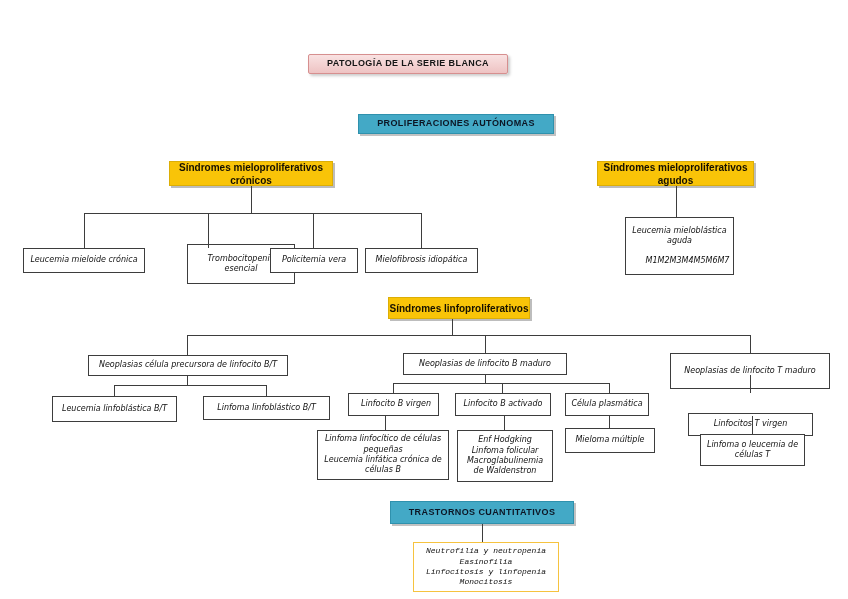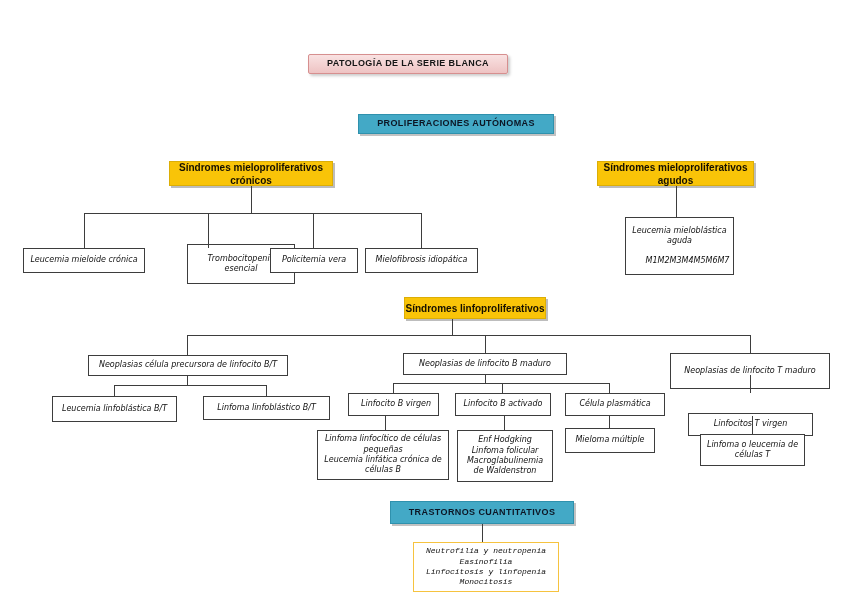--- a/index.html
+++ b/index.html
@@ -99,21 +99,21 @@
   </div>
   <div class="box white" style="left:365px;top:248px;width:113px;height:25px;">
     <span>Mielofibrosis idiopática</span>
   </div>
 
   <div class="box white" style="left:625px;top:217px;width:109px;height:58px;">
     <div class="p">Leucemia mieloblástica aguda</div>
     <div class="p gap">M1M2M3M4M5M6M7</div>
   </div>
 
-  <div class="box yellow" style="left:404px;top:297px;width:142px;height:22px;">
+  <div class="box yellow" style="left:388px;top:297px;width:142px;height:22px;">
     <span>Síndromes linfoproliferativos</span>
   </div>
 
   <div class="box white" style="left:88px;top:355px;width:200px;height:21px;">
     <span>Neoplasias célula precursora de linfocito B/T</span>
   </div>
   <div class="box white" style="left:403px;top:353px;width:164px;height:22px;">
     <span>Neoplasias de linfocito B maduro</span>
   </div>
   <div class="box white" style="left:670px;top:353px;width:160px;height:36px;">
@@ -126,21 +126,21 @@
   <div class="box white" style="left:203px;top:396px;width:127px;height:24px;">
     <span>Linfoma linfoblástico B/T</span>
   </div>
 
   <div class="box white" style="left:348px;top:393px;width:91px;height:23px;padding-left:8px;">
     <span>Linfocito B virgen</span>
   </div>
   <div class="box white" style="left:455px;top:393px;width:96px;height:23px;">
     <span>Linfocito B activado</span>
   </div>
-  <div class="box white" style="left:565px;top:393px;width:100px;height:23px;">
+  <div class="box white" style="left:565px;top:393px;width:84px;height:23px;">
     <span>Célula plasmática</span>
   </div>
 
   <div class="box white" style="left:317px;top:430px;width:132px;height:50px;">
     <div class="p">Linfoma linfocítico de células pequeñas</div>
     <div class="p">Leucemia linfática crónica de células B</div>
   </div>
   <div class="box white" style="left:457px;top:430px;width:96px;height:52px;">
     <div class="p">Enf Hodgking</div>
     <div class="p">Linfoma folicular</div>

